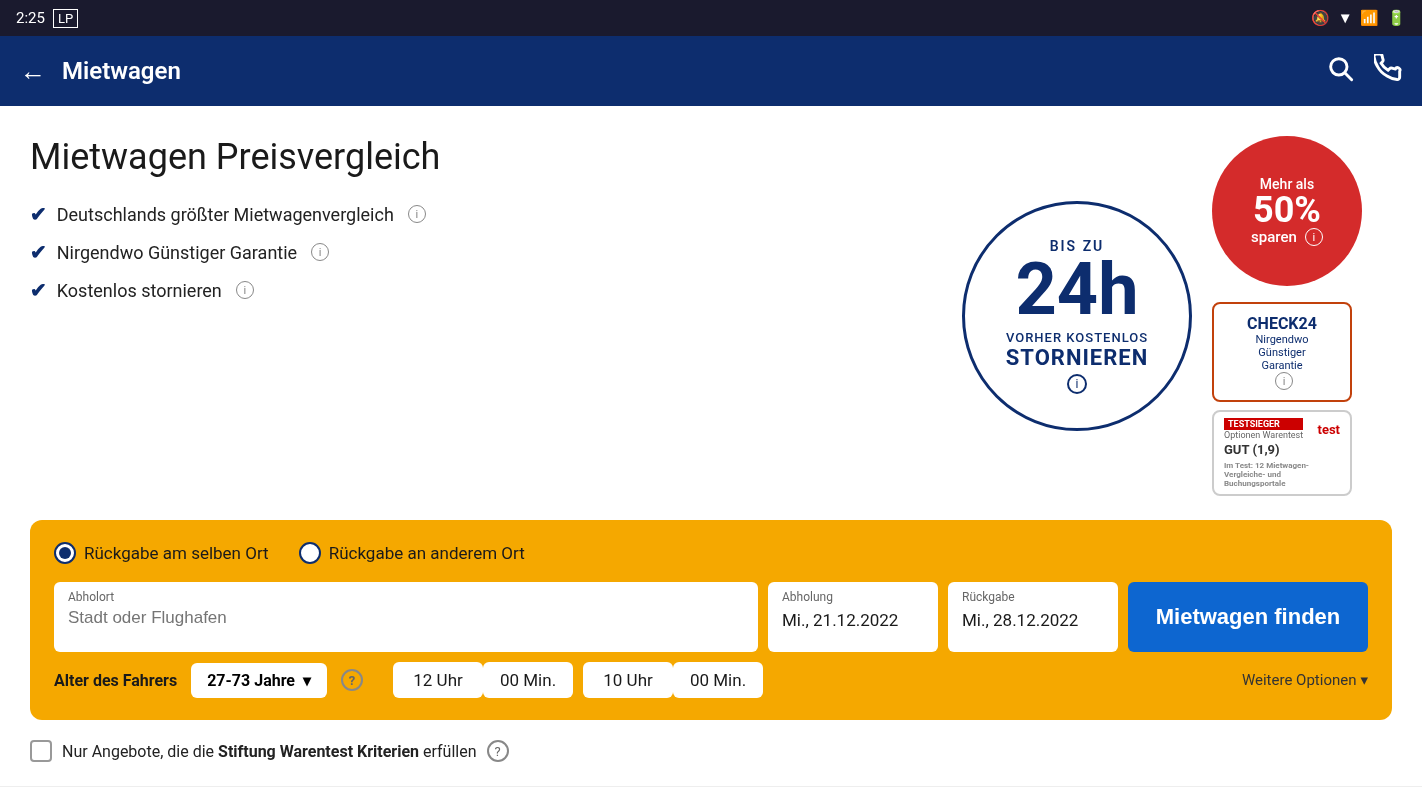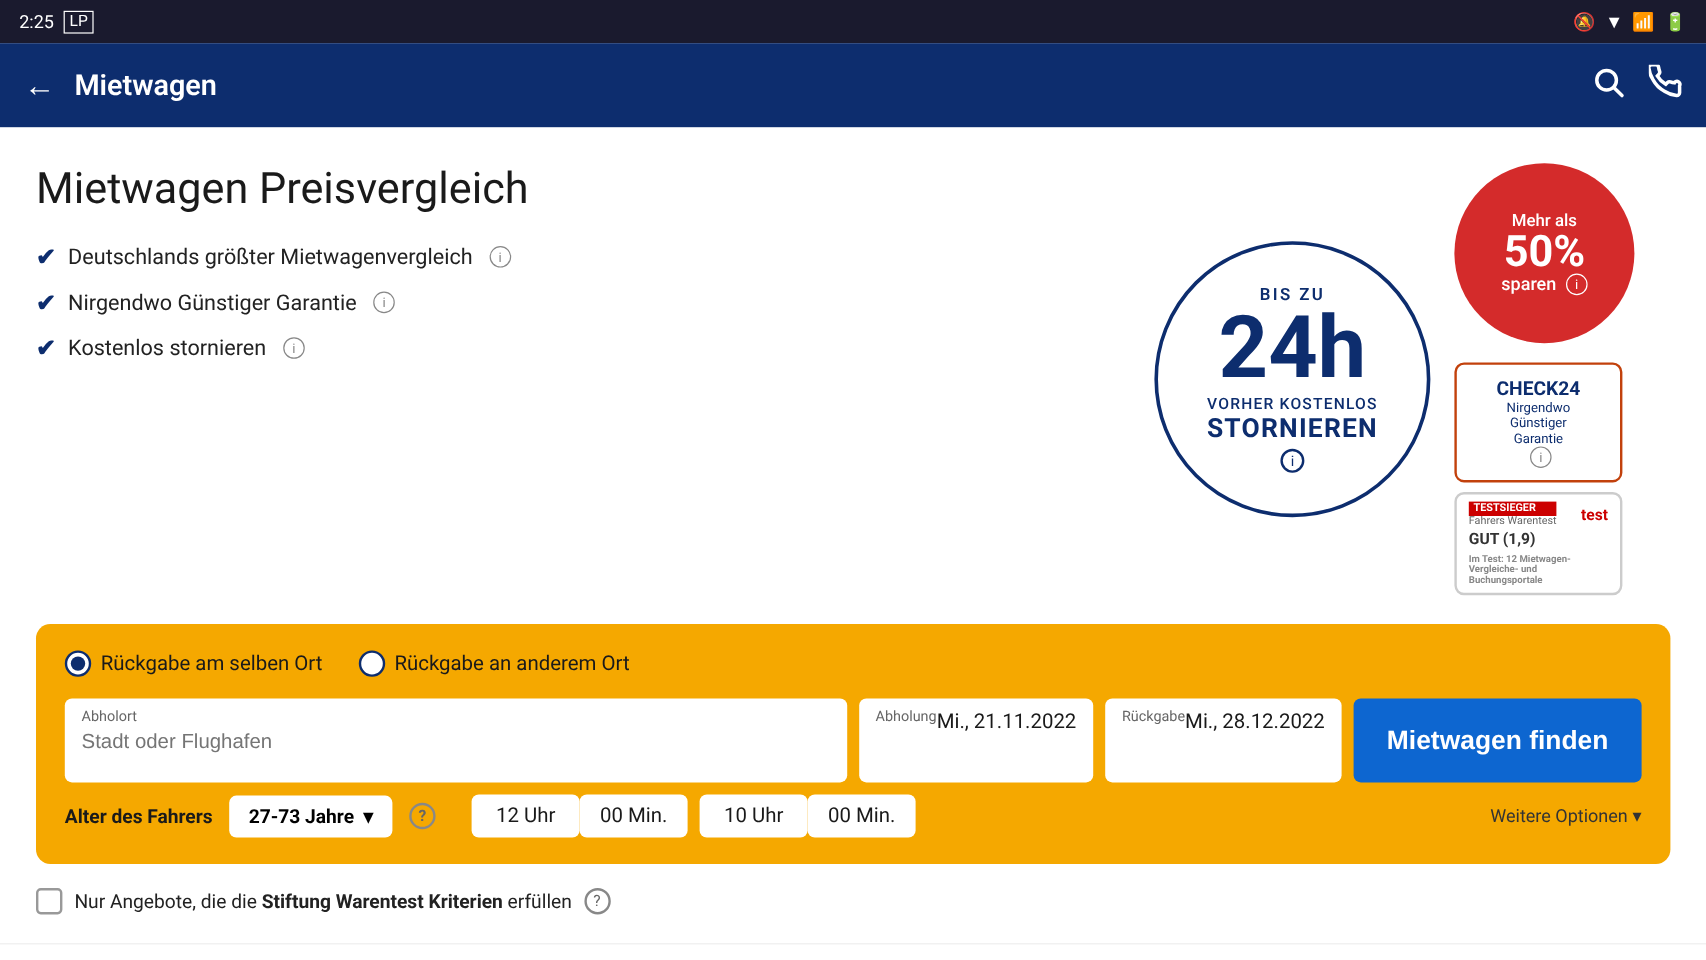--- a/index.html
+++ b/index.html
@@ -214,21 +214,21 @@
       font-size: 17px;
       color: #aaa;
       border: none;
       outline: none;
       background: transparent;
       width: 100%;
     }
 
     .date-group {
       display: flex;
-      flex-direction: row;
+      flex-direction: column;
       background: #fff;
       border-radius: 6px;
       padding: 8px 14px;
       min-width: 170px;
     }
     .date-group .date-value { font-size: 17px; color: #1a1a1a; margin-top: 2px; }
 
     .time-group {
       display: flex;
       gap: 0;
@@ -407,21 +407,21 @@
           <div class="sub">Nirgendwo</div>
           <div class="sub">Günstiger</div>
           <div class="sub">Garantie</div>
           <span class="info-icon">i</span>
         </div>
 
         <div class="award-badge-test">
           <div class="test-header">
             <div style="display:flex; flex-direction:column;">
               <div style="background:#c00;color:#fff;font-size:9px;font-weight:bold;padding:1px 4px;">TESTSIEGER</div>
-              <div style="font-size:9px;color:#666;">Fahrers Warentest</div>
+              <div style="font-size:9px;color:#666;">Optionen Warentest</div>
             </div>
             <div style="margin-left:auto;">
               <div style="font-size:13px; font-weight:bold; color:#c00;">test</div>
             </div>
           </div>
           <div style="font-size:13px;font-weight:bold;color:#333;">GUT (1,9)</div>
           <div style="font-size:8px;color:#888;margin-top:2px;font-weight:bold;">Im Test: 12 Mietwagen-Vergleiche- und Buchungsportale</div>
         </div>
       </div>
     </div>
@@ -442,21 +442,21 @@
 
     <div class="form-row">
 
       <div class="input-group" style="flex: 2;">
         <span class="input-label">Abholort</span>
         <input class="input-value" type="text" placeholder="Stadt oder Flughafen" style="">
       </div>
 
       <div class="date-group">
         <span class="input-label">Abholung</span>
-        <span class="date-value">Mi., 21.11.2022</span>
+        <span class="date-value">Mi., 21.12.2022</span>
       </div>
 
       <div class="date-group">
         <span class="input-label">Rückgabe</span>
         <span class="date-value">Mi., 28.12.2022</span>
       </div>
 
       <button class="search-btn">Mietwagen finden</button>
     </div>
 

